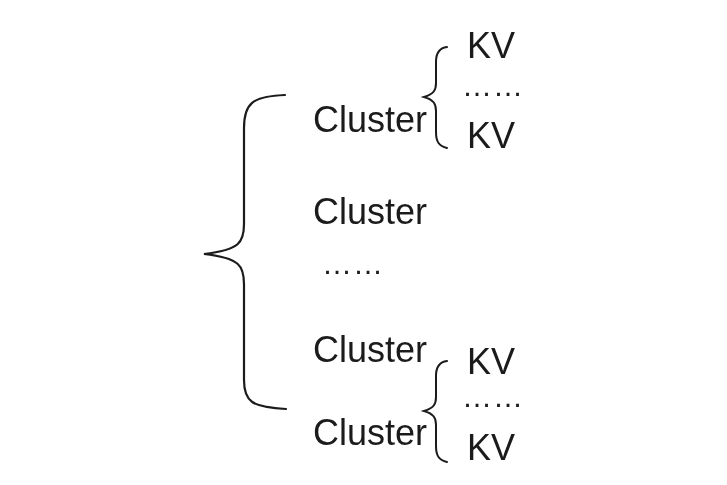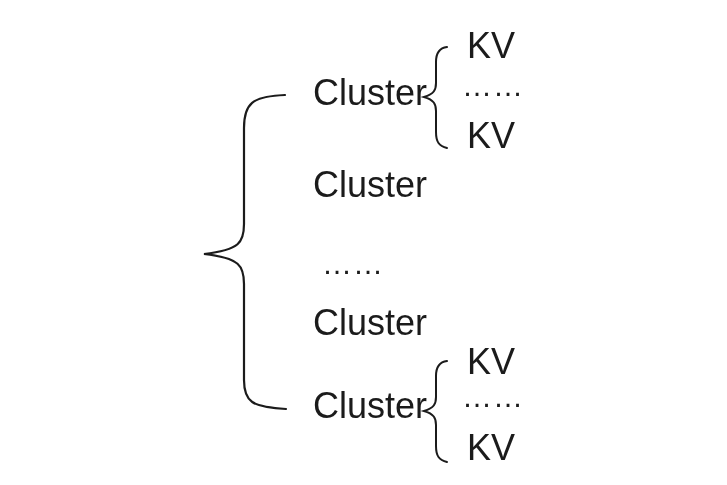--- a/index.html
+++ b/index.html
@@ -15,21 +15,21 @@
     font-family:"Liberation Sans","DejaVu Sans",sans-serif;
     overflow:hidden;
   }
   .lbl{
     position:absolute;
     white-space:nowrap;
     color:var(--ink);
     line-height:1;
   }
   .service{font-size:40px;}
-  .node{font-size:36px;}
+  .node{font-size:36px;margin-top:27px;}
   .kv{font-size:36px;}
   .dots{font-size:30px;letter-spacing:1px;}
   .brace{position:absolute;}
   .brace svg{display:block;}
 </style>
 </head>
 <body>
 
 <div class="canvas">
 

